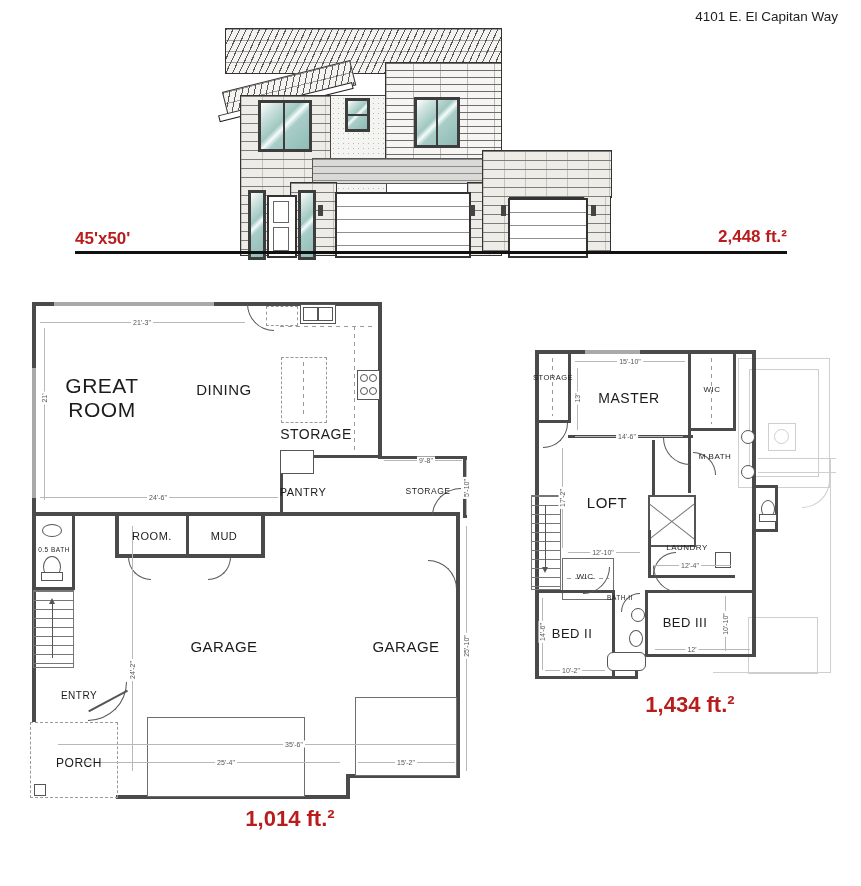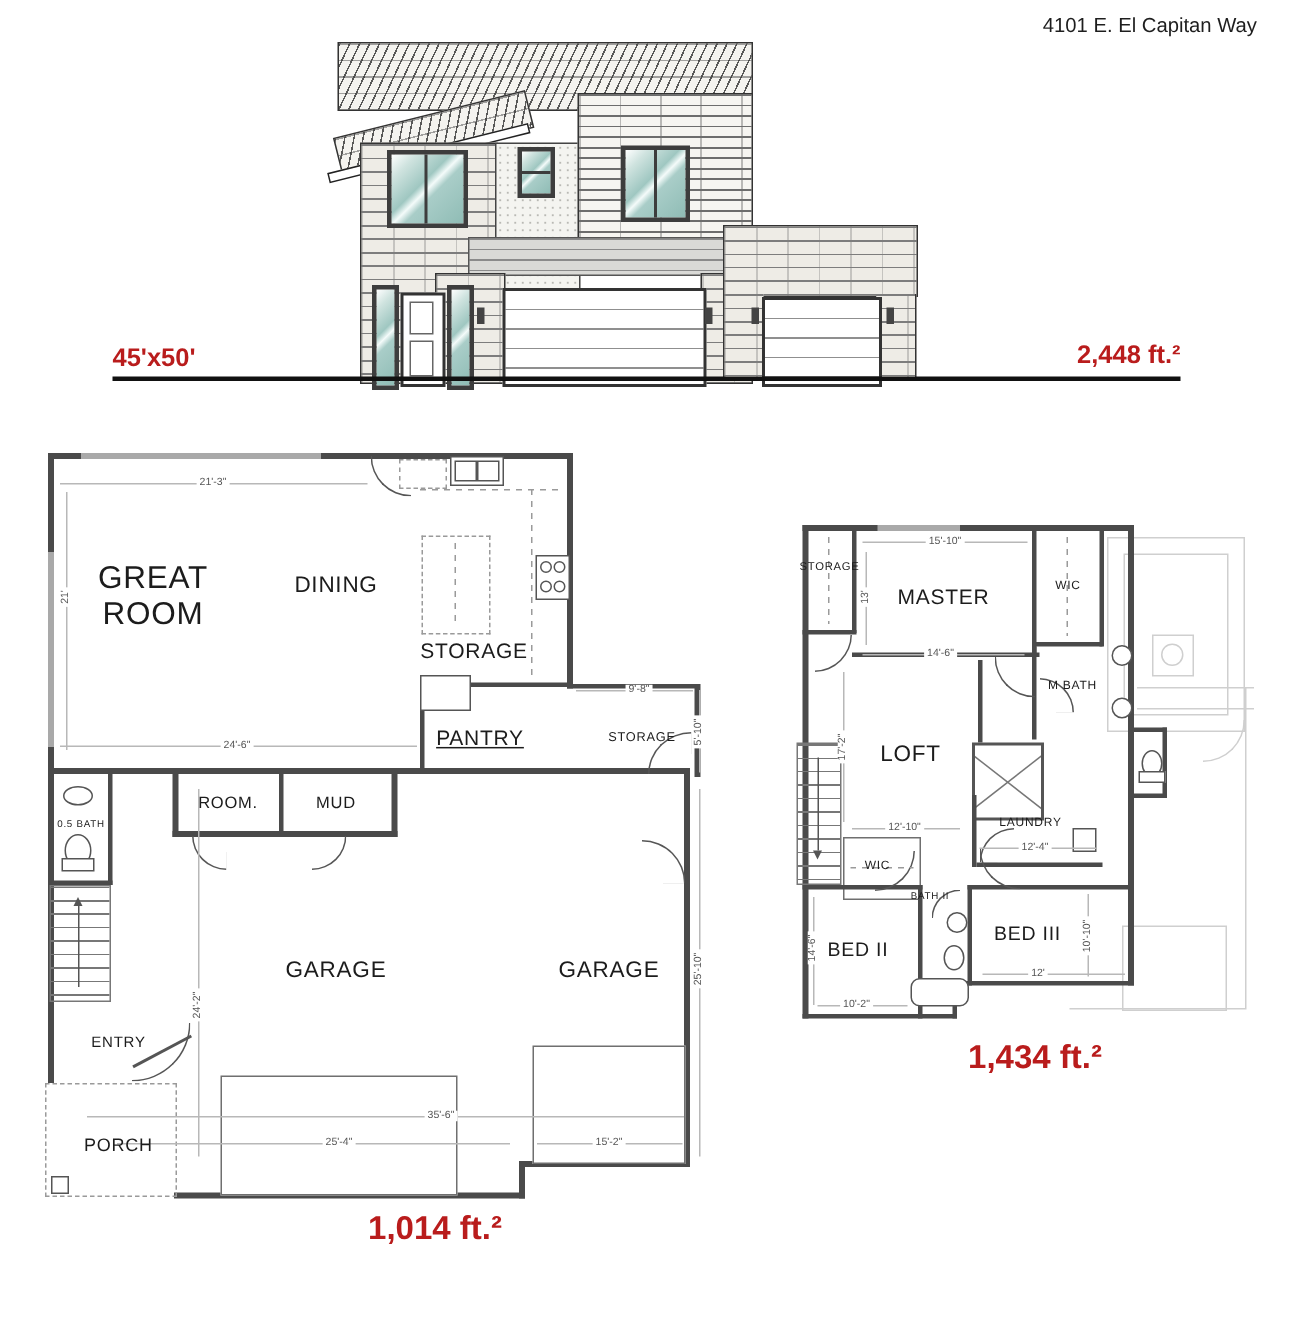--- a/index.html
+++ b/index.html
@@ -207,21 +207,21 @@
   <div class="dimv" style="left:104px;top:372px;">24'-2"</div>
   <div class="dimv" style="left:438px;top:348px;">25'-10"</div>
   <div class="dim" style="left:266px;top:446px;">35'-6"</div>
   <div class="dim" style="left:198px;top:464px;">25'-4"</div>
   <div class="dim" style="left:378px;top:464px;">15'-2"</div>
 
   <div class="room" style="left:74px;top:100px;font-size:21px;">GREAT
 ROOM</div>
   <div class="room" style="left:196px;top:92px;font-size:15px;">DINING</div>
   <div class="room" style="left:288px;top:136px;font-size:14px;">STORAGE</div>
-  <div class="room" style="left:292px;top:194px;font-size:14px;text-decoration:underline;">PANTRY</div>
+  <div class="room" style="left:275px;top:194px;font-size:11px;">PANTRY</div>
   <div class="room" style="left:400px;top:194px;font-size:8.5px;">STORAGE</div>
   <div class="room" style="left:124px;top:238px;font-size:11px;">ROOM.</div>
   <div class="room" style="left:196px;top:238px;font-size:11px;">MUD</div>
   <div class="room" style="left:26px;top:252px;font-size:6.5px;">0.5 BATH</div>
   <div class="room" style="left:196px;top:349px;font-size:15px;">GARAGE</div>
   <div class="room" style="left:378px;top:349px;font-size:15px;">GARAGE</div>
   <div class="room" style="left:51px;top:398px;font-size:10px;">ENTRY</div>
   <div class="room" style="left:51px;top:466px;font-size:12px;">PORCH</div>
 </div>
 

